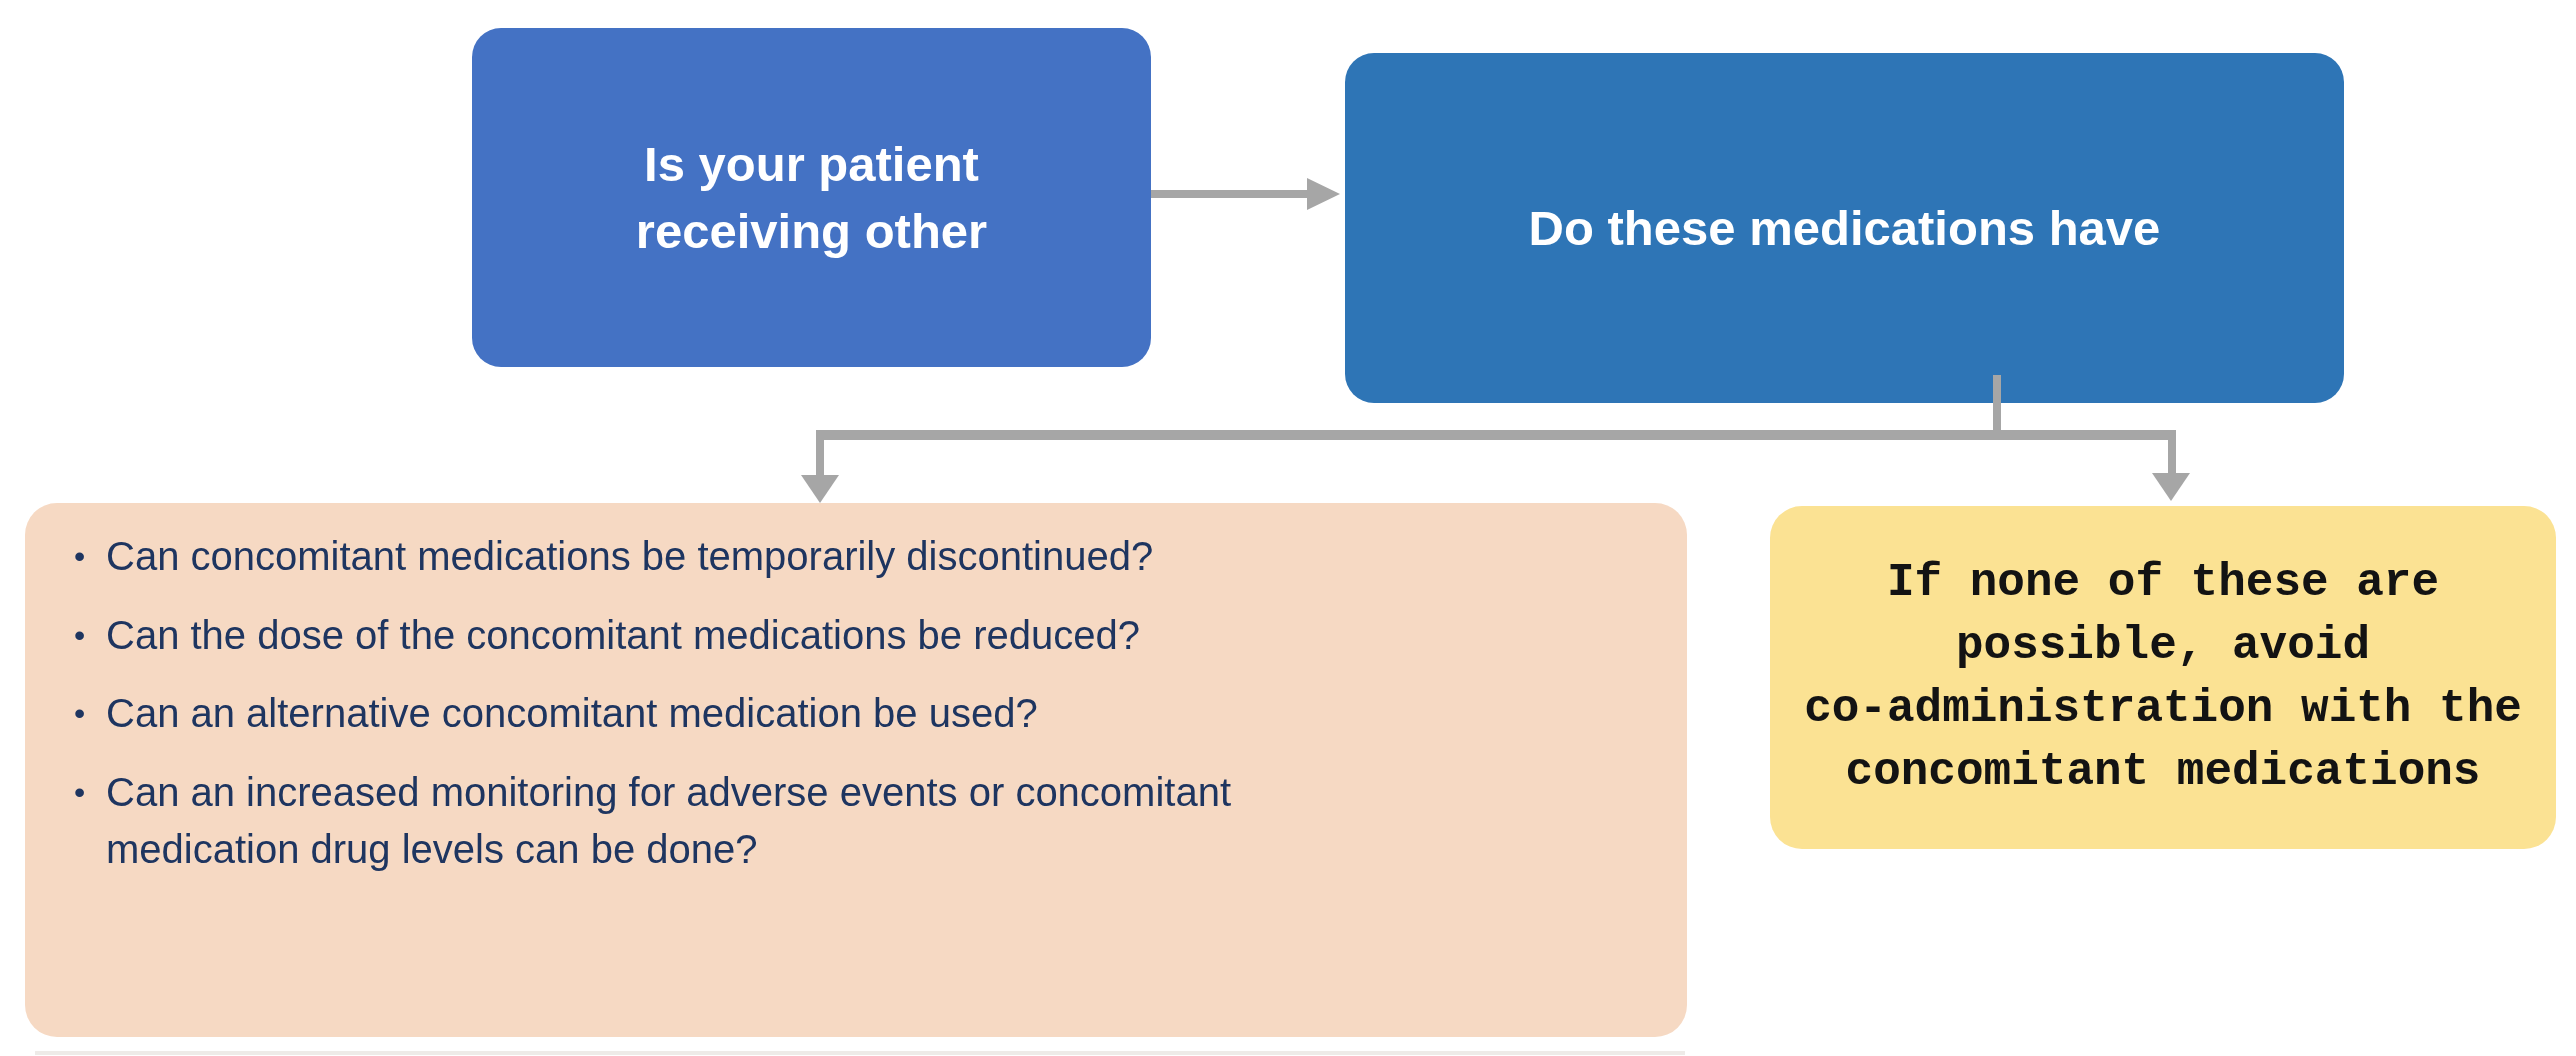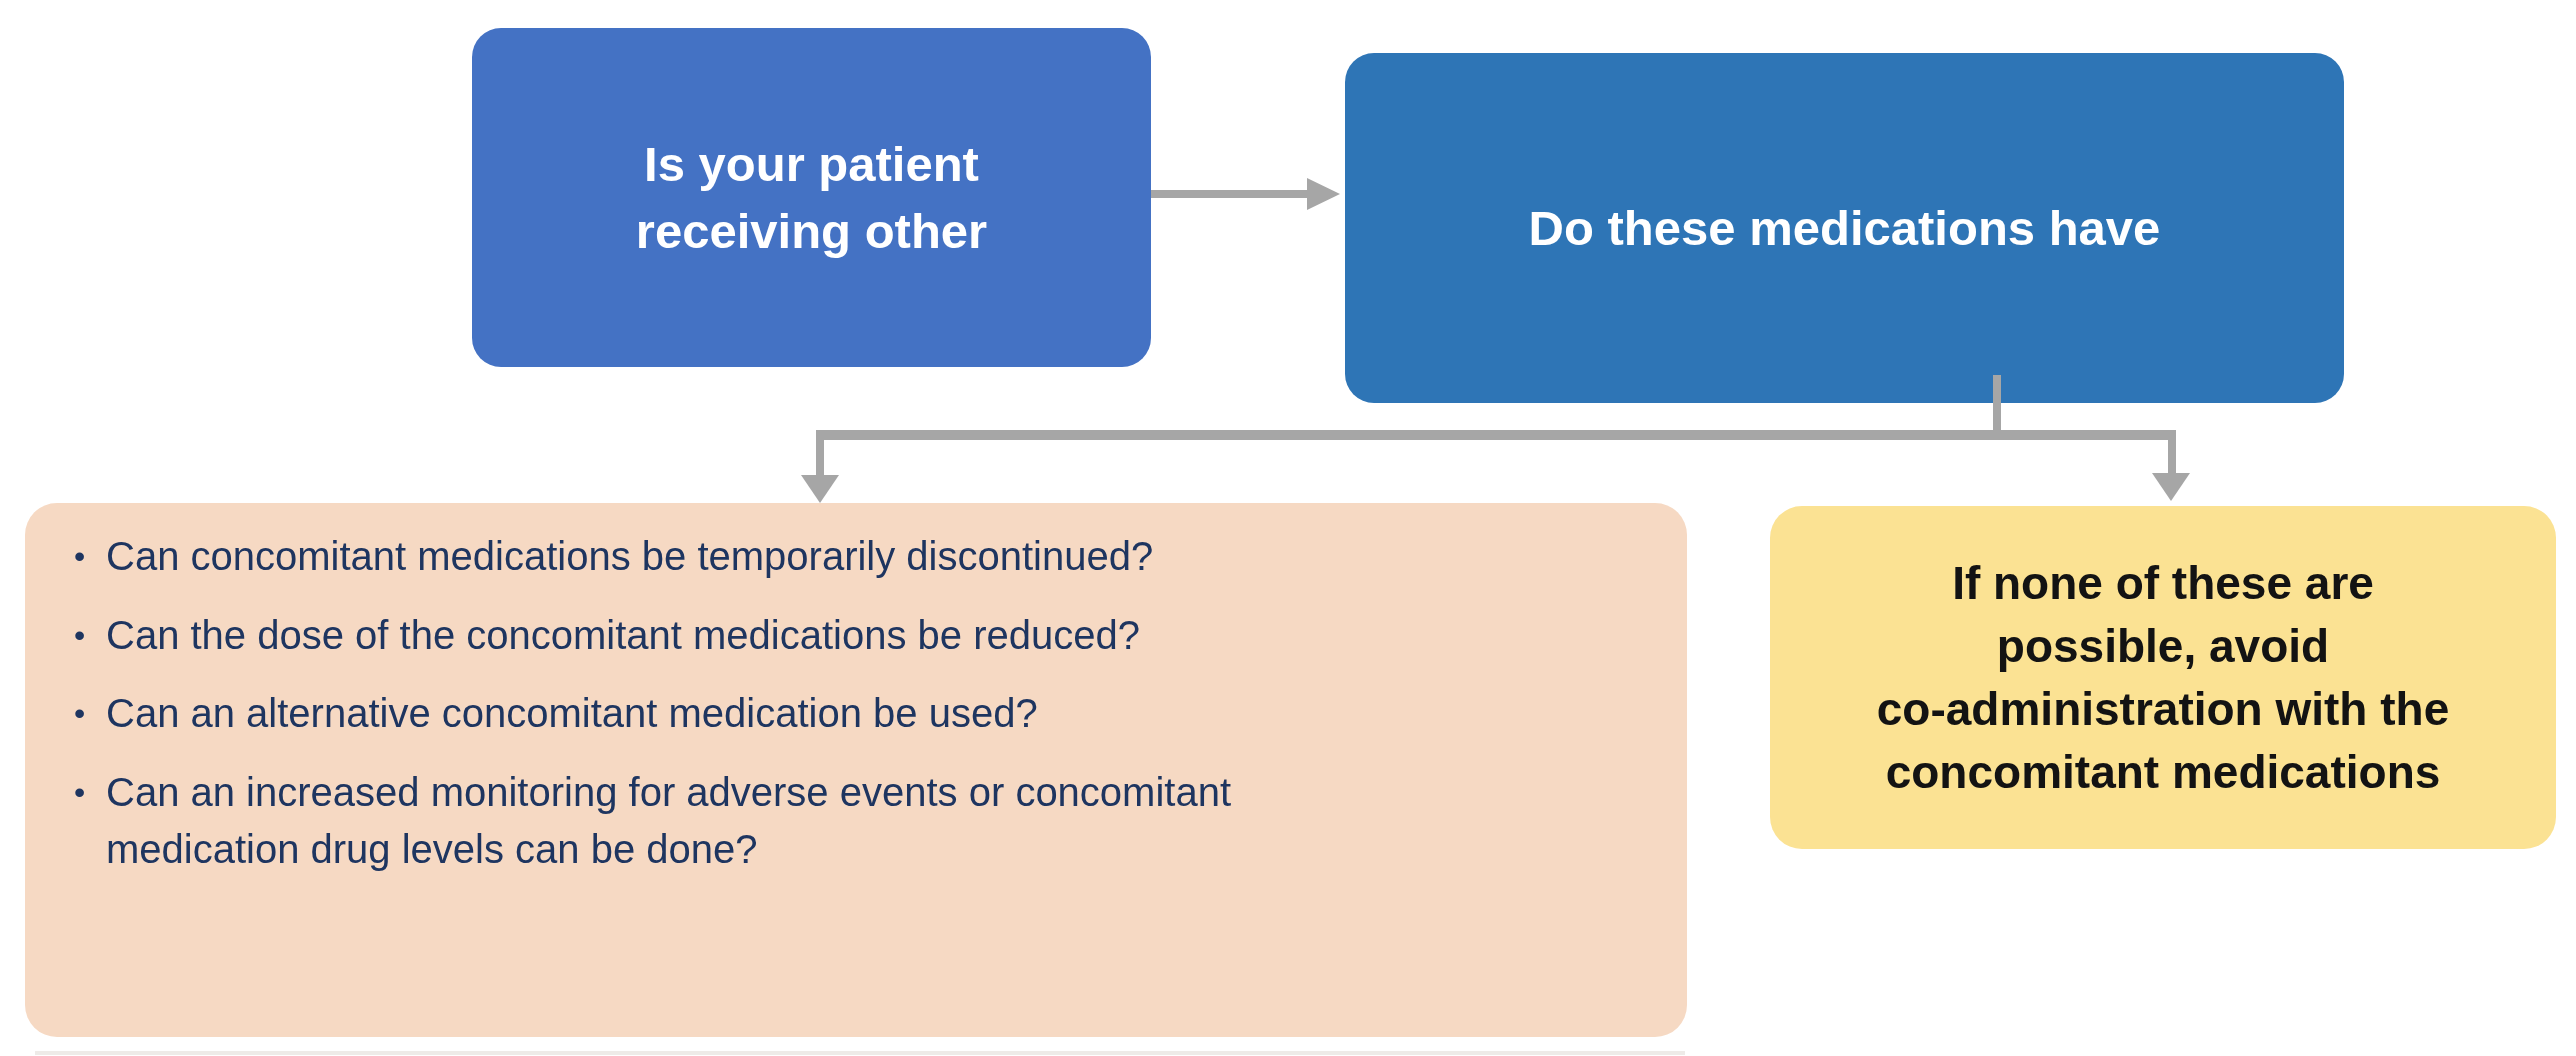--- a/index.html
+++ b/index.html
@@ -24,21 +24,21 @@
   .node{position:absolute;box-sizing:border-box;display:flex;align-items:center;justify-content:center;text-align:center;}
   .q1{left:472px;top:28px;width:679px;height:339px;background:var(--c-box1-bg);border-radius:29px;}
   .q2{left:1345px;top:25px;width:999px;height:350px;background:var(--c-box2-bg);border-radius:29px;margin-top:28px;}
   .qtext{font-size:49px;line-height:67px;font-weight:bold;color:var(--c-question-text);}
   .peach{left:25px;top:503px;width:1662px;height:534px;background:var(--c-interactions-bg);border-radius:32px;display:block;text-align:left;}
   .peach-title{padding-top:54px;text-align:center;font-size:44px;line-height:58px;font-weight:bold;color:var(--c-interactions-text);}
   .bullets{margin-top:25px;}
   .bullet-row{display:flex;align-items:flex-start;padding-left:45px;margin-bottom:21.5px;}
   .bullet-dot{width:19px;margin-right:17px;font-size:32px;line-height:57px;color:var(--c-interactions-text);text-align:center;flex:0 0 auto;}
   .bullet-text{font-size:40px;line-height:57px;color:var(--c-interactions-text);max-width:1454px;}
-  .yellow{left:1770px;top:506px;width:786px;height:343px;background:var(--c-avoid-bg);border-radius:32px;}
+  .yellow{left:1770px;top:506px;width:786px;height:343px;background:var(--c-avoid-bg);border-radius:32px;font-family:Liberation Mono, monospace;}
   .ytext{font-size:46px;line-height:63px;font-weight:bold;color:var(--c-avoid-text);}
   .conn{position:absolute;background:var(--c-connector);}
   .shaft-h1{left:1151px;top:190px;width:159px;height:8.2px;}
   .head-right{position:absolute;left:1307px;top:178px;width:0;height:0;
     border-top:16px solid transparent;border-bottom:16px solid transparent;border-left:33px solid var(--c-connector);}
   .drop-from-q2{left:1993px;top:375px;width:8.2px;height:59px;}
   .rail{left:816px;top:430px;width:1360px;height:10px;}
   .drop-left{left:816px;top:437px;width:8.2px;height:39px;}
   .head-down-left{position:absolute;left:801px;top:475px;width:0;height:0;
     border-left:19px solid transparent;border-right:19px solid transparent;border-top:28px solid var(--c-connector);}

